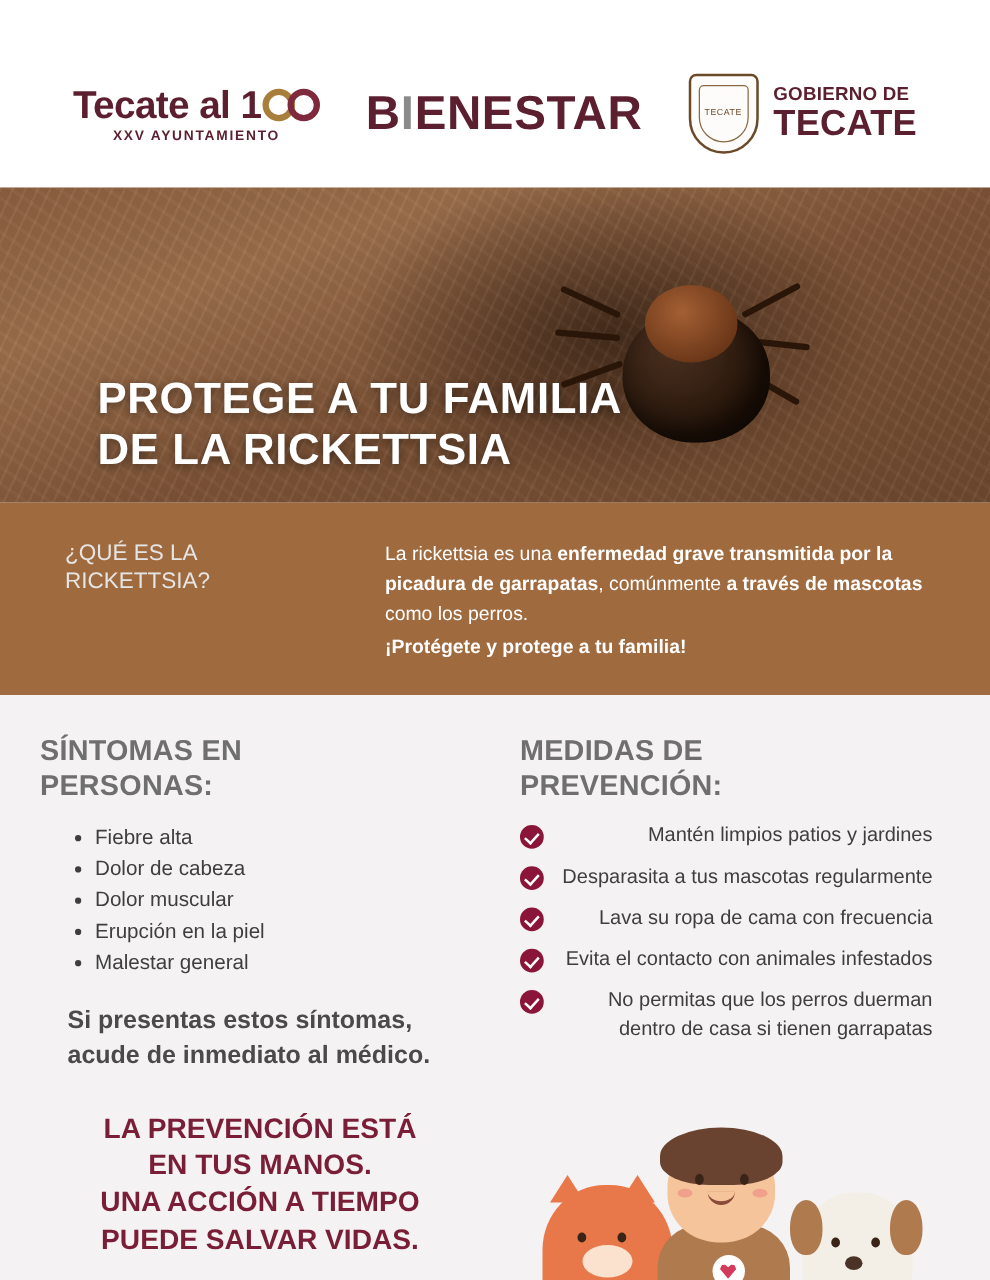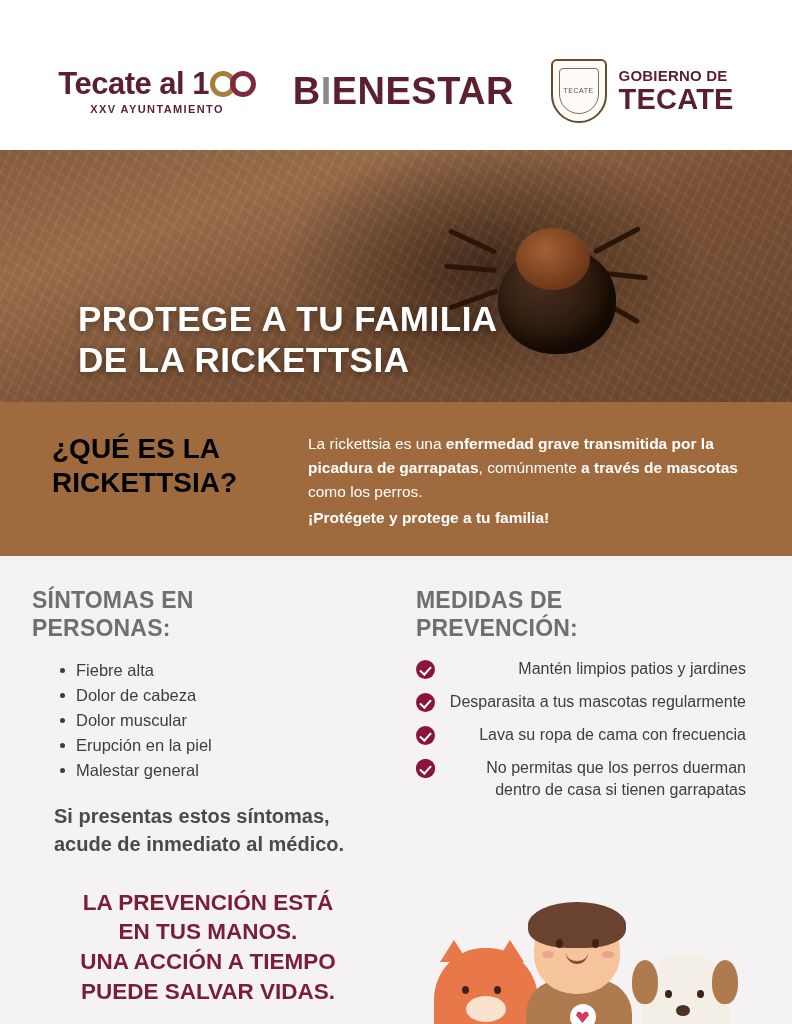--- a/index.html
+++ b/index.html
@@ -172,23 +172,23 @@
 
   
   .band {
     background: #a06a3f;
     padding: 24px 48px 26px 52px;
     display: flex;
     gap: 26px;
     min-height: 148px;
   }
   .band-title {
-    color: #000000;
-    font-size: 28px;
-    font-weight: bold;
+    color: #e5e5e5;
+    font-size: 18px;
+    font-weight: normal;
     line-height: 1.22;
     width: 230px;
     flex-shrink: 0;
     padding-top: 6px;
   }
   .band-text {
     color: #ffffff;
     font-size: 15.5px;
     line-height: 1.55;
     padding-top: 6px;
@@ -499,21 +499,21 @@
 
     <div class="col-right">
       <div class="sec-title">
         <div>MEDIDAS DE</div>
         <div>PREVENCIÓN:</div>
       </div>
       <ul class="measures">
         <li><span class="check"></span><span>Mantén limpios patios y jardines</span></li>
         <li><span class="check"></span><span>Desparasita a tus mascotas regularmente</span></li>
         <li><span class="check"></span><span>Lava su ropa de cama con frecuencia</span></li>
-        <li><span class="check"></span></li>
+        <li><span class="check"></span><span> Evita el contacto con animales infestados</span></li>
         <li><span class="check"></span><span>No permitas que los perros duerman dentro de casa si tienen garrapatas</span></li>
       </ul>
     </div>
   </div>
 
   <div class="illo">
     <div class="cat">
       <div class="cat-muzzle"></div>
     </div>
     <div class="cat-ear l"></div>

